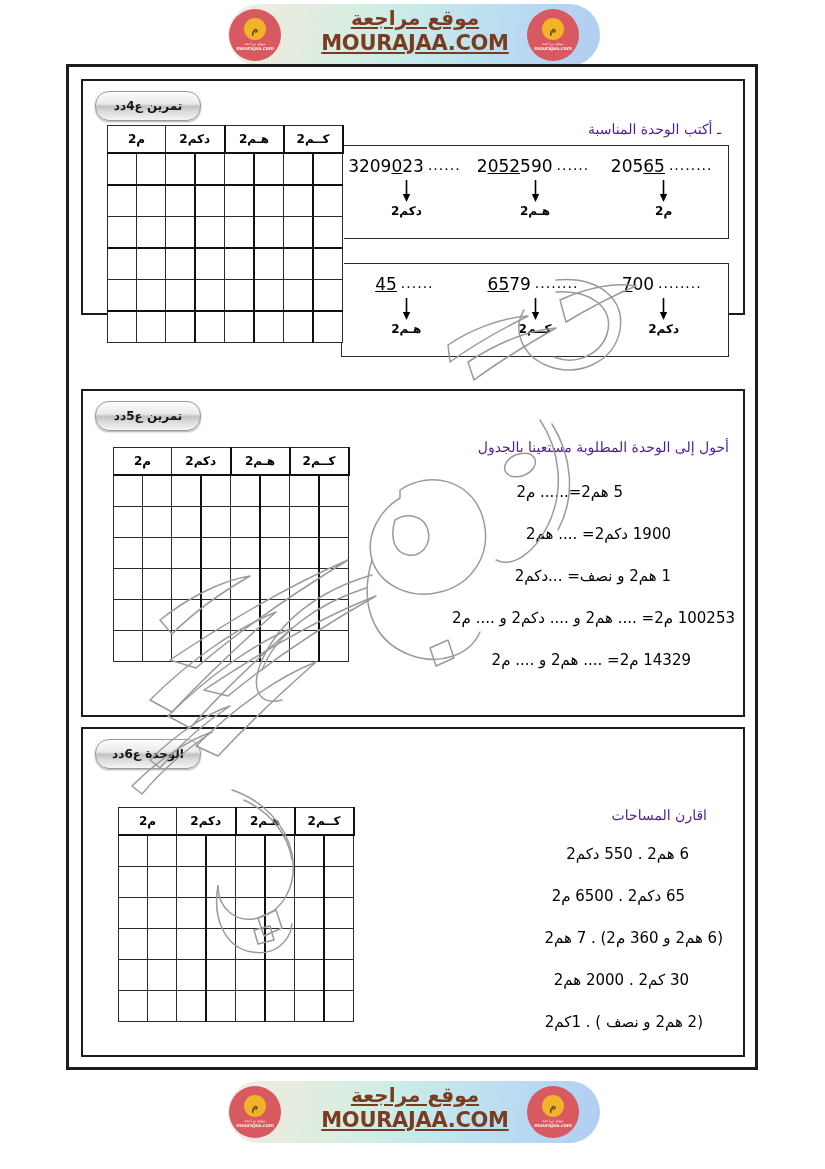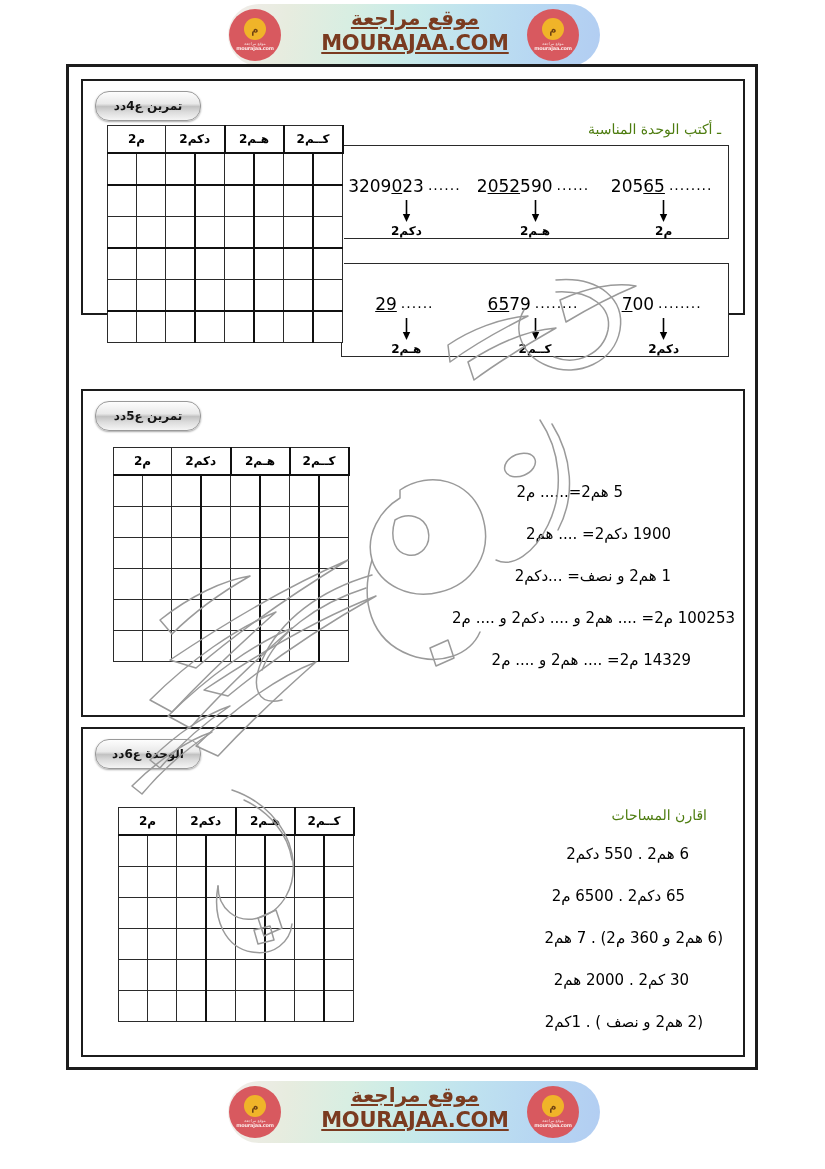--- a/index.html
+++ b/index.html
@@ -163,21 +163,21 @@
     right: 0;
     top: 0;
     width: 410px;
     height: 100%;
     direction: rtl;
   }
   .ex-heading {
     position: absolute;
     right: 14px;
     font-size: 14px;
-    color: #4d7c0f;
+    color: #4c1d95;
     direction: rtl;
     white-space: nowrap;
     font-family: "DejaVu Serif", "Liberation Serif", serif;
   }
   #ex4 .ex-heading { top: 40px; right: 22px; }
   #ex5 .ex-heading { top: 48px; right: 14px; }
   #ex6 .ex-heading { top: 78px; right: 36px; margin-left: 36px; }
 
   
   .unit-box {
@@ -199,21 +199,20 @@
     height: 74px;
     display: flex;
     flex-direction: row;
     justify-content: space-around;
     align-items: flex-start;
   }
   .unit-item {
     position: relative;
     width: 120px;
     text-align: center;
-    margin-top: 20px;
   }
   .unit-number {
     font-size: 17px;
     color: #000;
     direction: ltr;
     display: inline-block;
     font-family: "DejaVu Sans", "Liberation Sans", sans-serif;
   }
   .unit-number u { text-decoration: underline; text-underline-offset: 1px; }
   .unit-dots {
@@ -382,21 +381,21 @@
             <div class="unit-arrow">
               <svg width="11" height="22" viewBox="0 0 11 22">
                   <line x1="5.5" y1="0" x2="5.5" y2="16" stroke="#000" stroke-width="1.6"></line>
                   <polygon points="5.5,22 1.8,14 9.2,14" fill="#000"></polygon>
                 </svg>
             </div>
             <div class="unit-target">كــم2</div>
           </div>
 
           <div class="unit-item">
-            <span class="unit-dots">......</span><span class="unit-number"><u>29</u></span>
+            <span class="unit-dots">......</span><span class="unit-number"><u>45</u></span>
             <div class="unit-arrow">
               <svg width="11" height="22" viewBox="0 0 11 22">
                   <line x1="5.5" y1="0" x2="5.5" y2="16" stroke="#000" stroke-width="1.6"></line>
                   <polygon points="5.5,22 1.8,14 9.2,14" fill="#000"></polygon>
                 </svg>
             </div>
             <div class="unit-target">هـم2</div>
           </div>
         </div>
       </div>
@@ -473,20 +472,21 @@
             <td></td>
           </tr>
       </tbody>
     </table>
   </section>
 
   <section class="exercise" id="ex5">
     <div class="badge">تمرين ع5دد</div>
 
     <div class="ex-body">
+      <div class="ex-heading">أحول إلى الوحدة المطلوبة مستعينا بالجدول</div>
 
       <div class="prob-line" style="top:92px; right:120px;">5 هم2=...... م2</div>
       <div class="prob-line" style="top:134px; right:72px;">1900 دكم2= .... هم2</div>
       <div class="prob-line" style="top:176px; right:72px;">1 هم2 و نصف= ...دكم2</div>
       <div class="prob-line" style="top:218px; right:8px;">100253 م2= .... هم2 و .... دكم2 و .... م2</div>
       <div class="prob-line" style="top:260px; right:52px;">14329 م2= ....  هم2 و ....  م2</div>
     </div>
 
     <table class="unit-table" id="tbl5">
       <thead>

